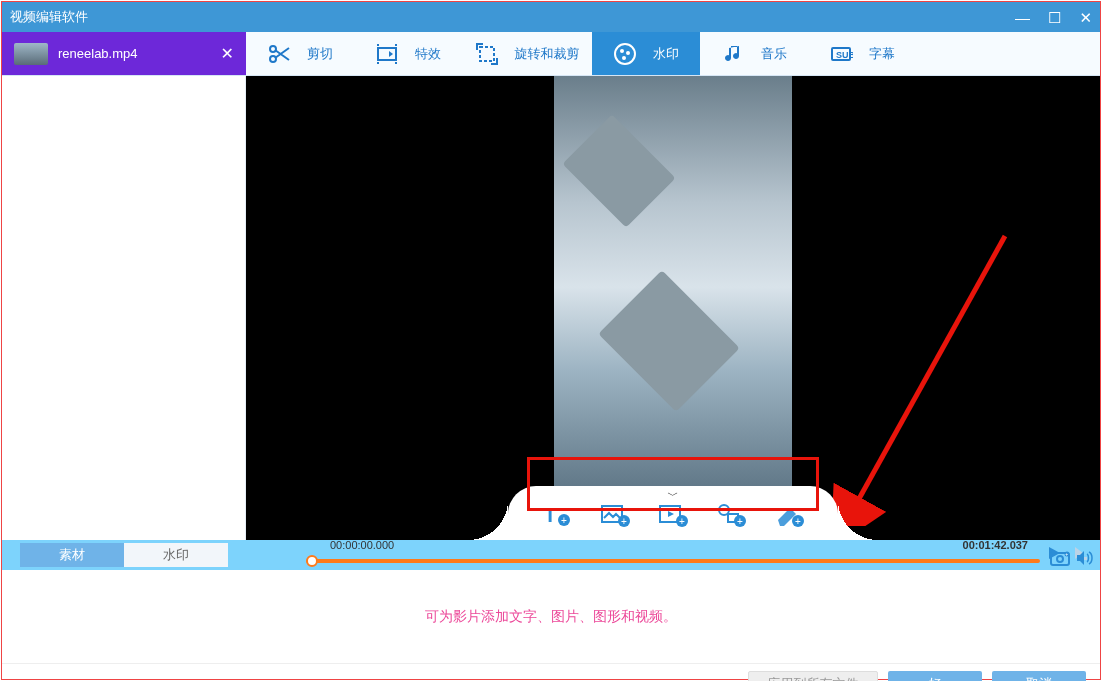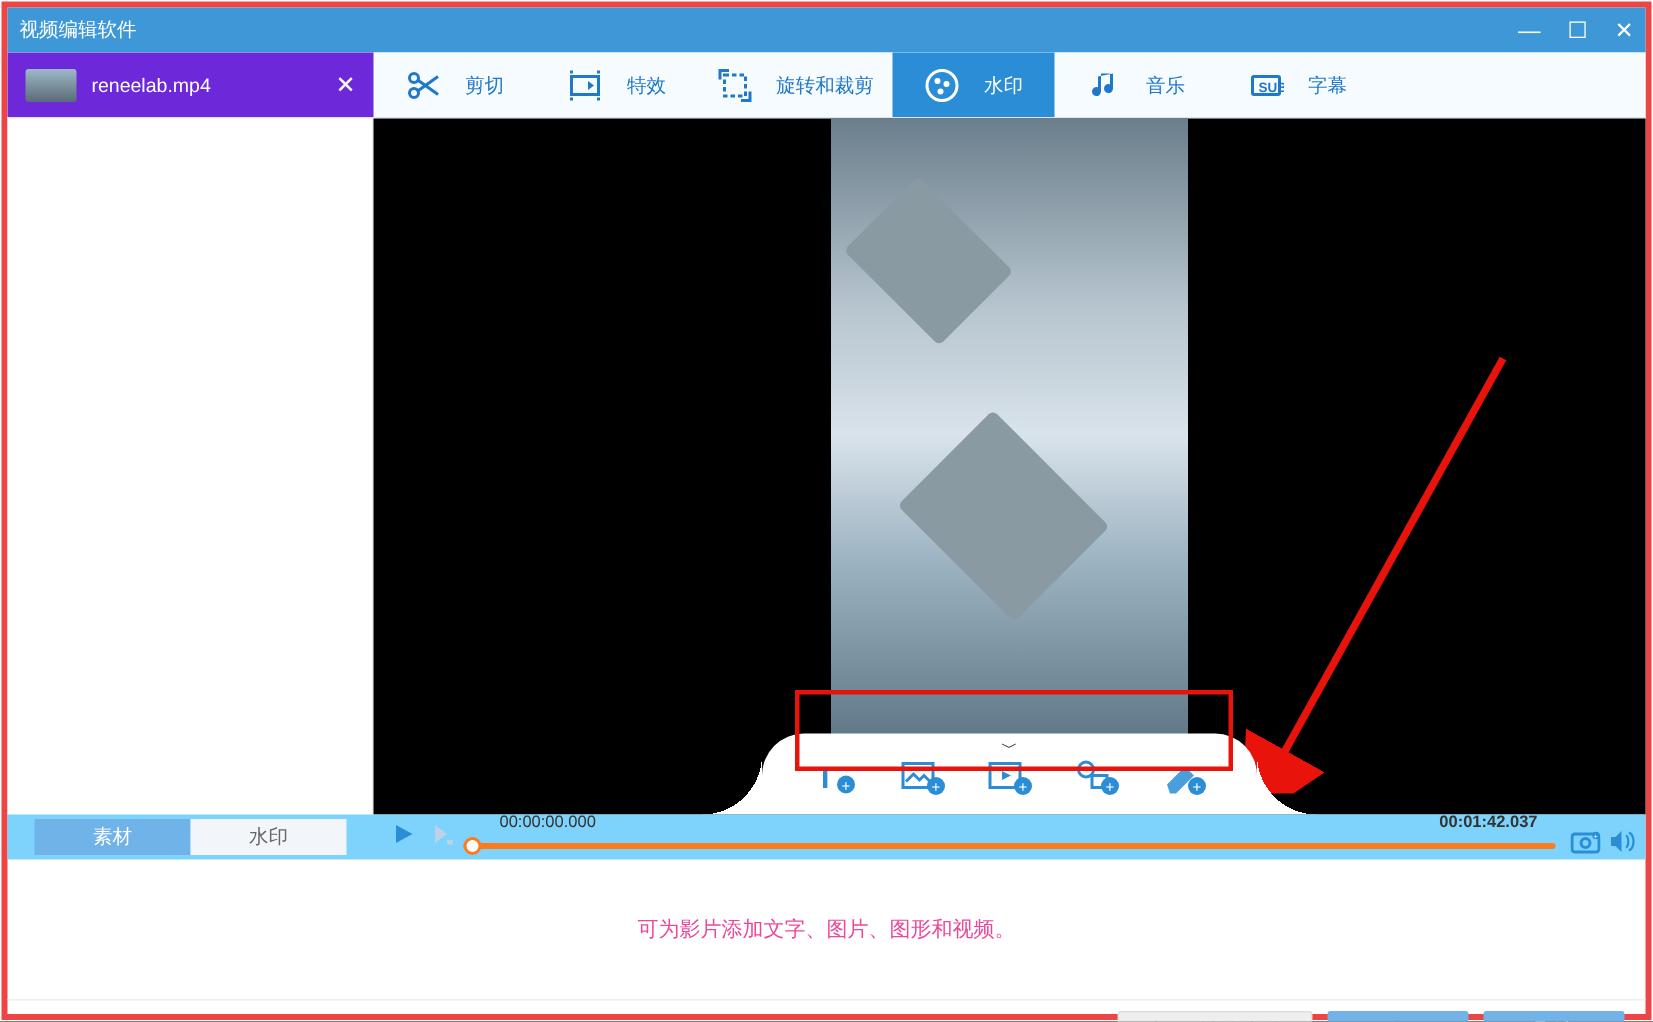--- a/index.html
+++ b/index.html
@@ -82,21 +82,21 @@
   .timeline-row {
     height: 30px; display: flex; align-items: center; position: relative;
     background: #7dd3fc;
   }
   .side-tabs { width: 244px; display: flex; padding: 0 18px; gap: 0; }
   .side-tab {
     flex: 1; height: 24px; display: flex; align-items: center; justify-content: center;
     font-size: 13px; cursor: pointer; color: #666; background: #f2f6fa;
   }
   .side-tab.active { background: #6fb3e8; color: #fff; }
-  .tl-content { flex: 1; position: relative; padding: 0 12px; display: flex; align-items: center; gap: 10px; }
+  .tl-content { flex: 1; position: relative; padding: 0 12px; display: flex; align-items: center; gap: 10px; justify-content: flex-end; }
   .play-btn, .step-btn { cursor: pointer; color: #2b8dd6; }
   .tl-time { font-size: 11px; color: #333; position: absolute; }
   .tl-time.start { left: 84px; top: -6px; }
   .tl-time.end { right: 72px; top: -6px; font-weight: bold; }
   .tl-hint { font-size: 11px; color: #333; position: absolute; left: 50%; transform: translateX(-50%); top: -6px; white-space: nowrap; }
   .tl-track {
     position: absolute; left: 60px; right: 60px; top: 14px; height: 4px;
     background: #ff7a1a; border-radius: 2px;
   }
   .tl-handle {
@@ -118,21 +118,21 @@
     padding: 0 14px; gap: 10px; border-top: 1px solid #eee;
   }
   .btn {
     min-width: 94px; height: 26px; display: flex; align-items: center; justify-content: center;
     font-size: 13px; cursor: pointer; border-radius: 2px;
   }
   .btn.disabled { background: #eee; color: #999; border: 1px solid #ddd; cursor: default; }
   .btn.primary { background: #6fb3e8; color: #fff; }
 
   
-  .outer { border: 4px solid #ef4444; width: 1100px; height: 679px; position: absolute; left: 1px; top: 1px; }
+  .outer { border: 1px solid #ef4444; width: 1100px; height: 679px; position: absolute; left: 1px; top: 1px; }
 </style>
 </head>
 <body>
 
 <div class="outer">
 
   <div class="titlebar">
     <span>视频编辑软件</span>
     <div class="controls">
       <span>—</span>

